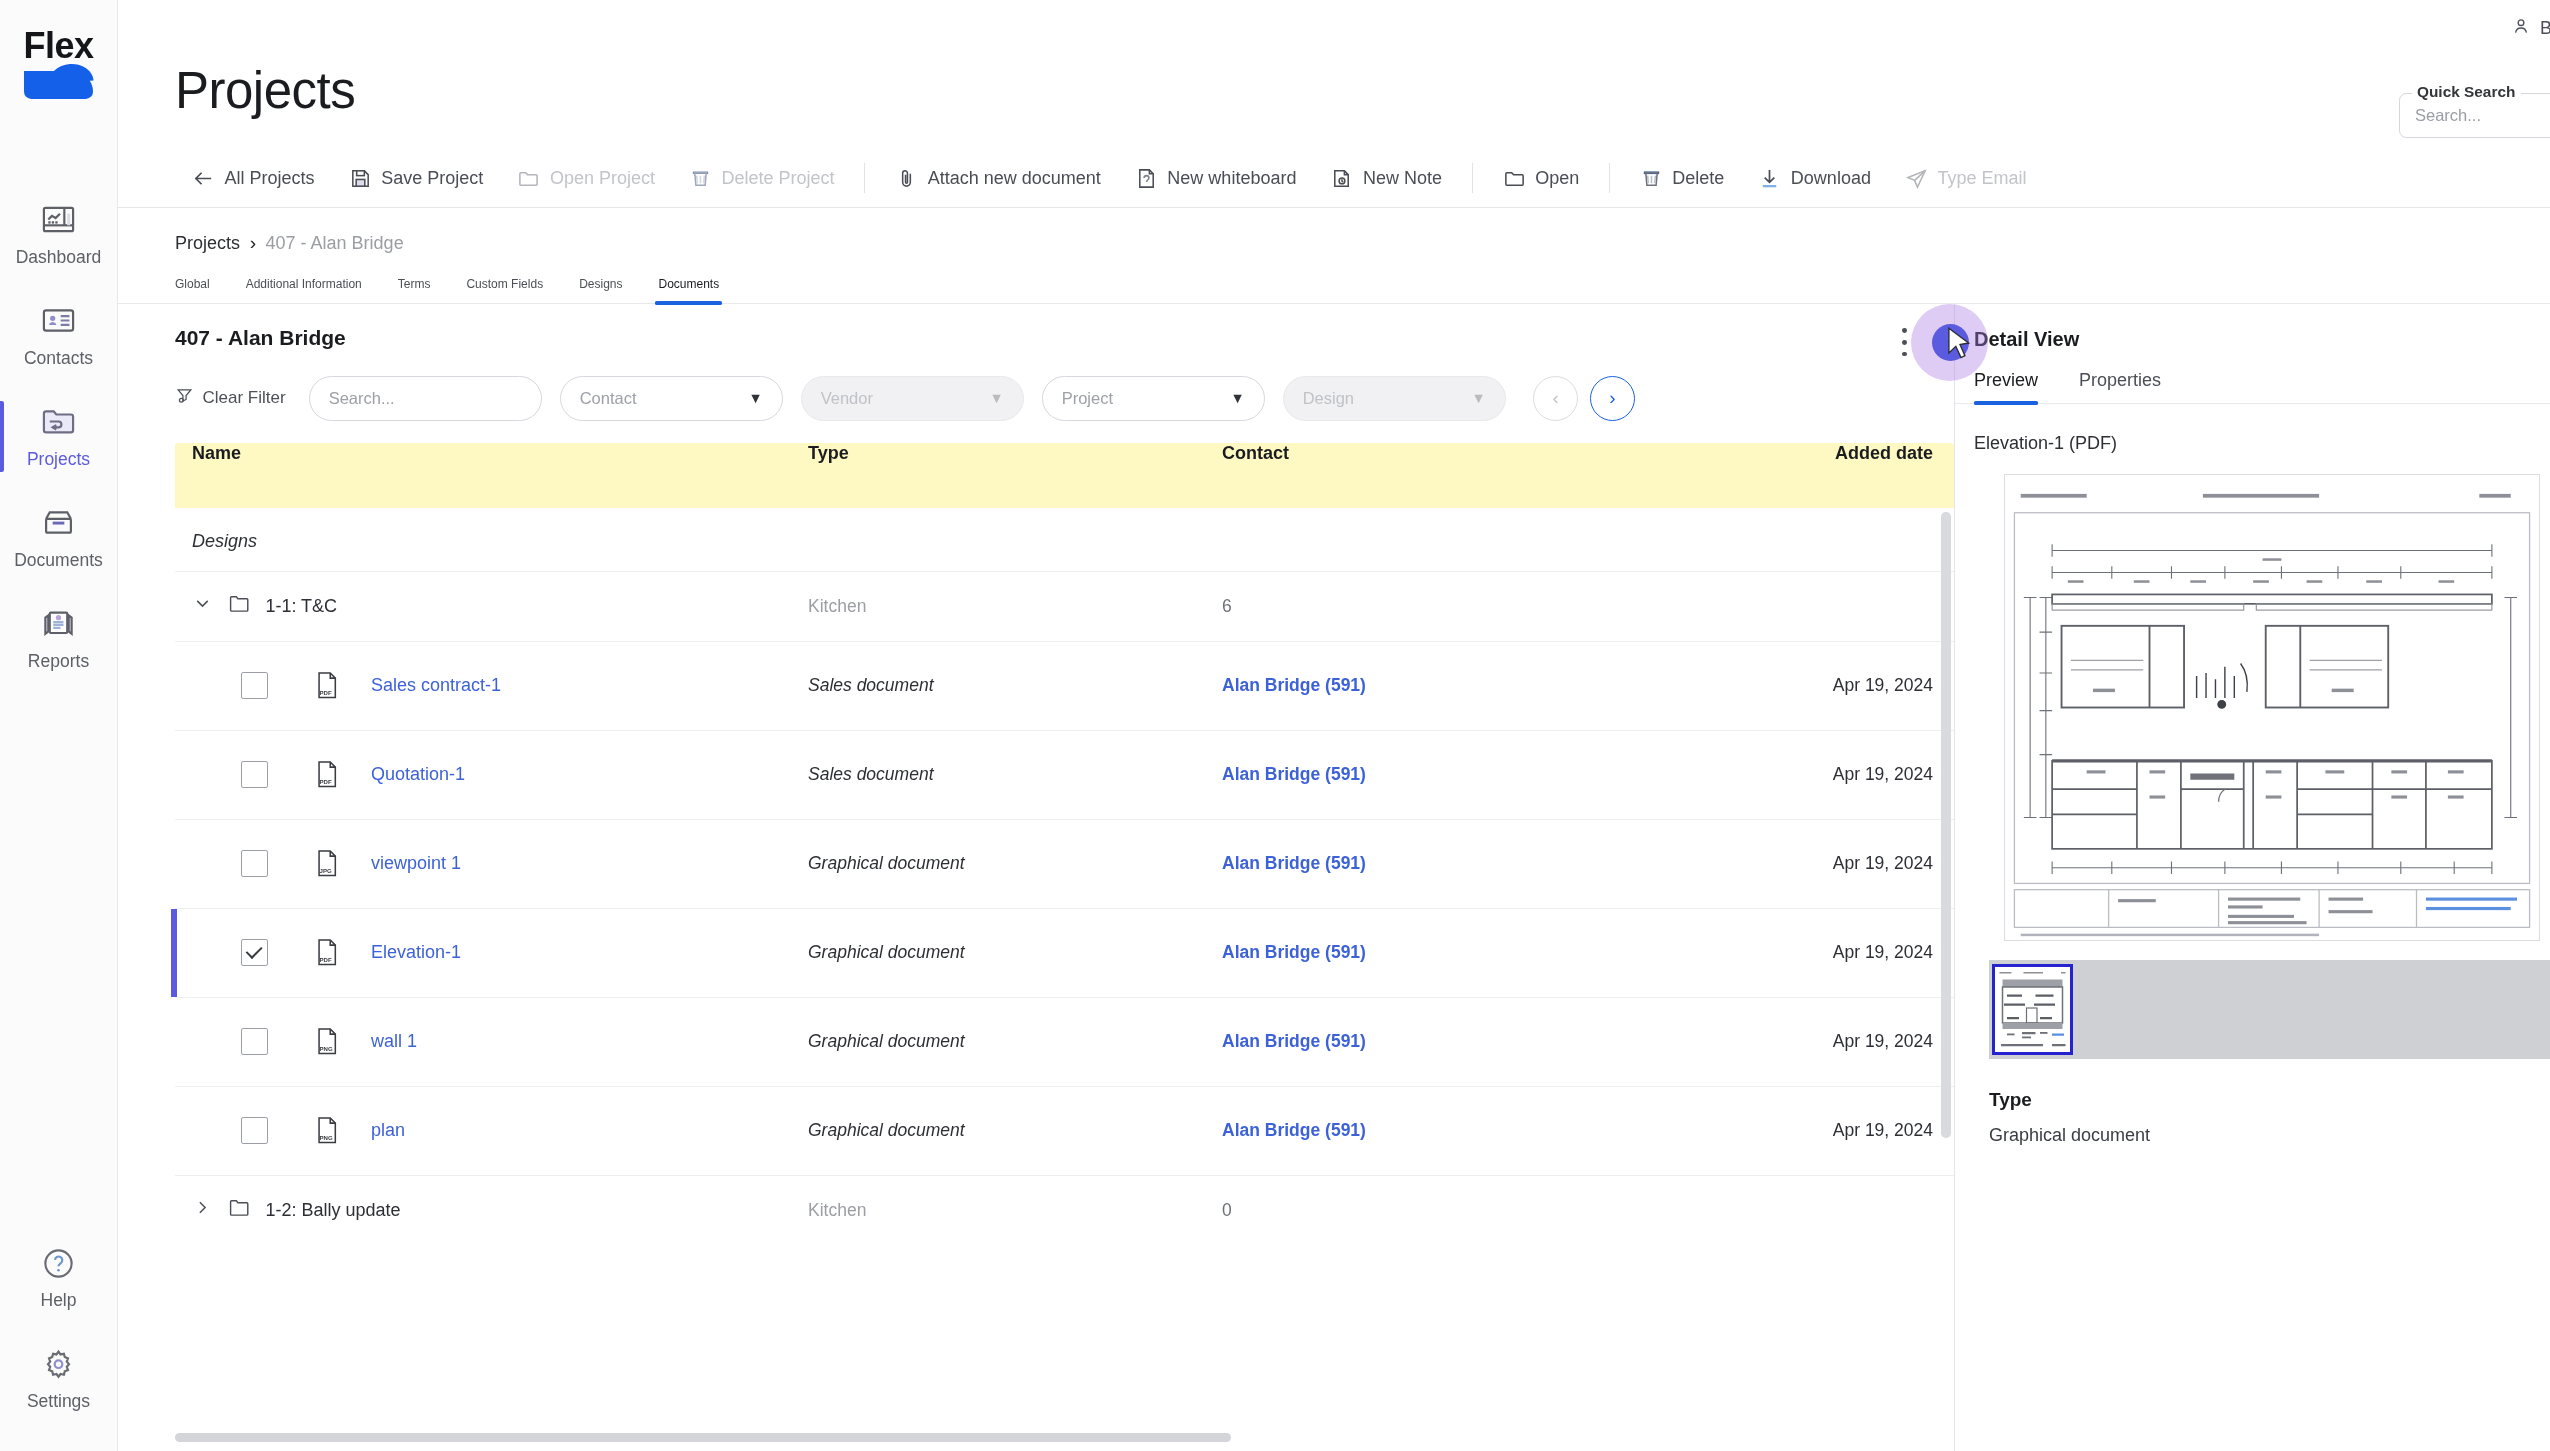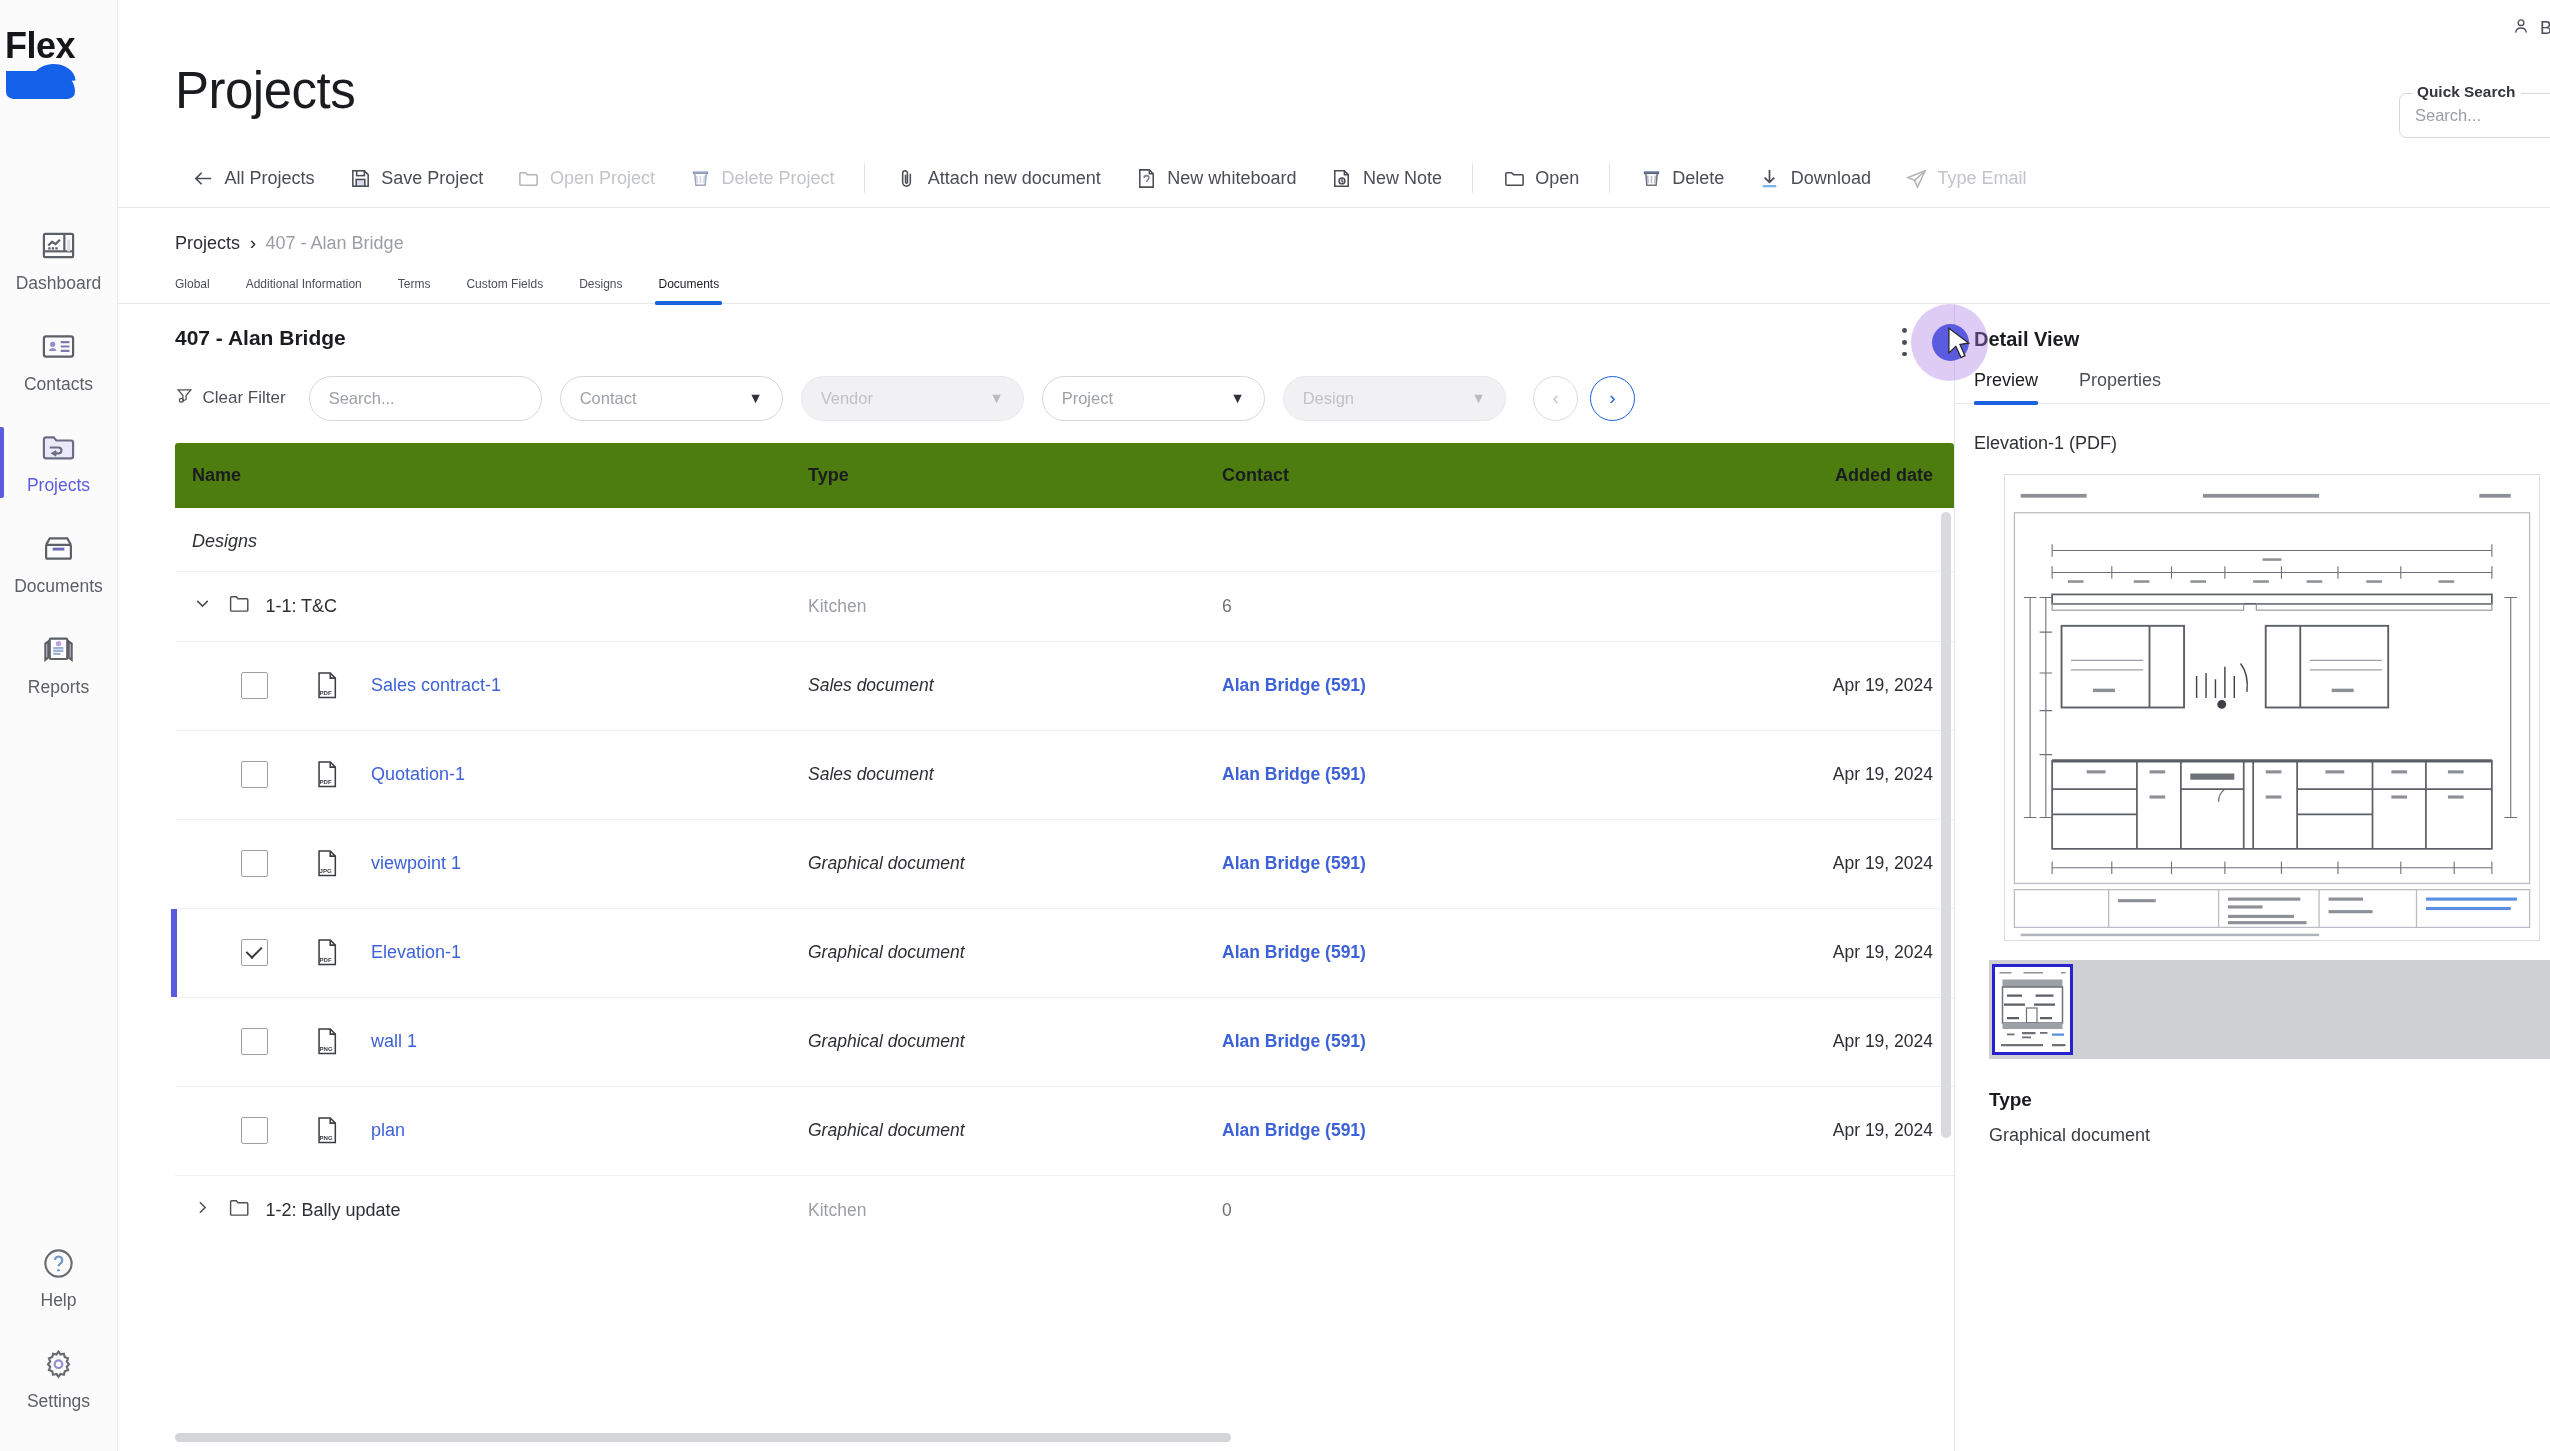--- a/index.html
+++ b/index.html
@@ -10,24 +10,23 @@
     overflow: hidden;
   }
   .app { display: flex; width: 2550px; height: 1452px; }
 
   
   .sidebar {
     width: 118px; height: 1452px;
     background: #fbfbfb;
     border-right: 0.5px solid #e8e8ea;
     display: flex; flex-direction: column;
-    align-items: flex-start;
+    align-items: center;
     flex: 0 0 118px;
     position: relative;
-    gap: 26px;
   }
   .logo-box { margin-top: 28px; width: 80px; text-align: center; }
   .logo-text {
     font-size: 36px; font-weight: bold; color: #15161a;
     letter-spacing: -0.5px; line-height: 1;
   }
   .logo-swoosh {
     width: 69px; height: 28px; margin: 7.4px auto 0;
     background: #1560e8;
     border-radius: 0 21px 7.4px 7.4px;
@@ -175,22 +174,22 @@
   .pg-btn {
     width: 45px; height: 45px; border-radius: 50%;
     border: 1.1px solid #dcdde2; display: flex; align-items: center; justify-content: center;
     font-size: 19px; color: #c3c5cb; cursor: pointer; background:#fff;
   }
   .pg-btn.on { border-color: #1a62e0; color: #1a62e0; }
 
   
   .tbl-wrap { margin: 22px 0 0 57px; flex: 1; min-height:0; position: relative; }
   .thead {
-    display: flex; align-items: center; height: 65px;
-    background: #4d7c0f; padding: 0 21px 0 17px;
+    display: flex; align-items: flex-start; height: 65px;
+    background: #fef9c3; padding: 0 21px 0 17px;
     border-radius: 3.2px 3.2px 0 0;
   }
   .th { font-size: 18px; font-weight: bold; color: #1b1c20; }
   .c-name { width: 616px; flex: 0 0 616px; }
   .c-type { width: 414px; flex: 0 0 414px; }
   .c-contact { width: 414px; flex: 0 0 414px; }
   .c-date { width: 297px; flex: 0 0 297px; text-align: right; }
 
   .group-label {
     font-size: 18px; font-style: italic; color: #2d2f35;

